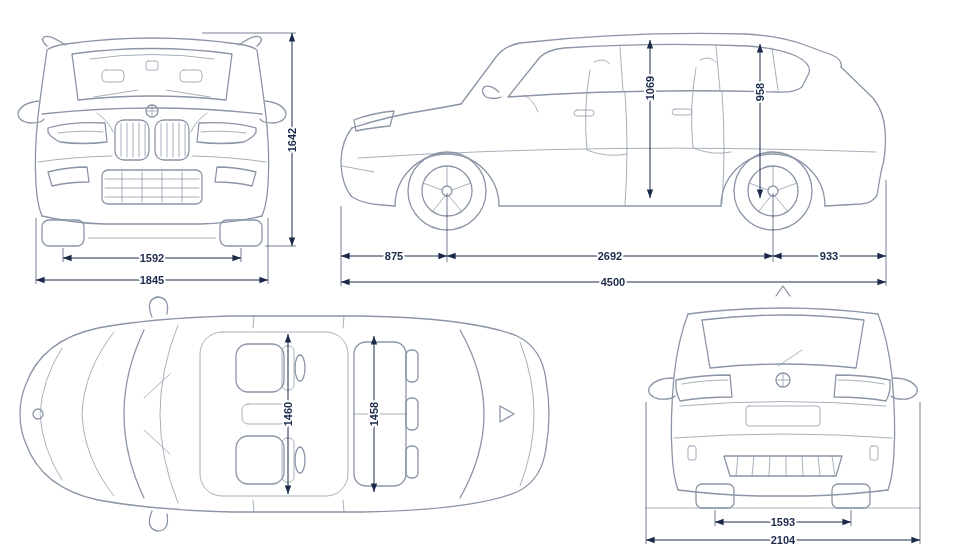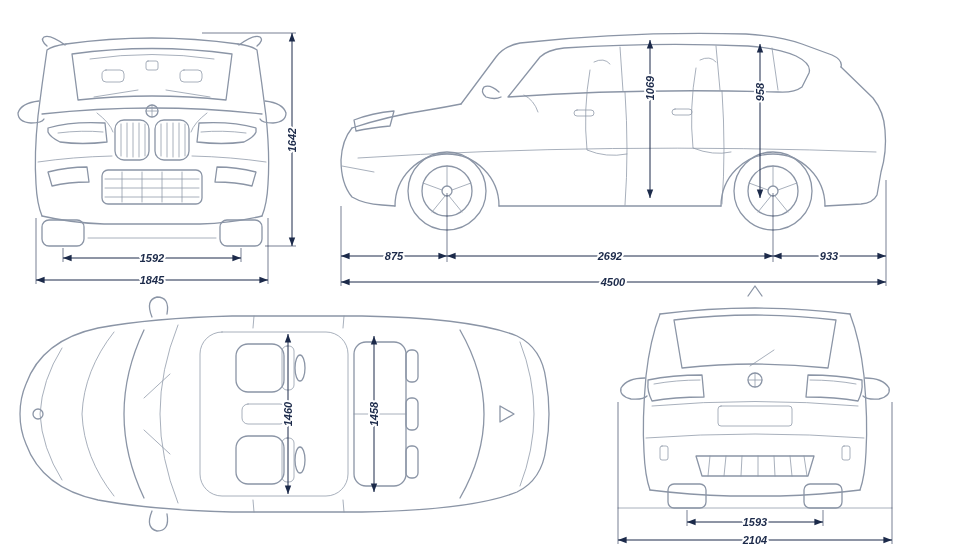--- a/index.html
+++ b/index.html
@@ -1,19 +1,19 @@
 <!DOCTYPE html>
 <html style="--background: #ffffff; --line: #8b95a6; --dimension: #1c2a4a;"><head>
 <meta charset="utf-8">
 <style>
   * { margin:0; padding:0; box-sizing:border-box; }
   html,body { background:#fff; font-family:"Liberation Sans", sans-serif; }
   .canvas {
     position:relative; width:967px; height:546px;
-    background:var(--background,#ffffff); overflow:hidden;font-style:italic;
+    background:var(--background,#ffffff); overflow:hidden;
   }
   .view { position:absolute; }
   svg { display:block; overflow:visible; }
   .car { fill:none; stroke:var(--line,#8b95a6); stroke-width:1.3; stroke-linecap:round; stroke-linejoin:round; }
   .car-thin { fill:none; stroke:var(--line,#8b95a6); stroke-width:0.75; stroke-linecap:round; stroke-linejoin:round; }
   .dim { fill:none; stroke:var(--dimension,#1c2a4a); stroke-width:1; }
   .ext { fill:none; stroke:var(--dimension,#1c2a4a); stroke-width:0.6; }
   .arrowhead { fill:var(--dimension,#1c2a4a); stroke:none; }
   .dim-text {
     fill:var(--dimension,#1c2a4a);
@@ -197,21 +197,21 @@
       </g>
       <g>
         <path class="dim" d="M286 46 V206" marker-start="url(#arrT)" marker-end="url(#arrT)"></path>
         <text class="dim-text" transform="rotate(-90 286 126)" x="286" y="126">1460</text>
         <path class="dim" d="M372 48 V204" marker-start="url(#arrT)" marker-end="url(#arrT)"></path>
         <text class="dim-text" transform="rotate(-90 372 126)" x="372" y="126">1458</text>
       </g>
     </svg>
   </div>
 
-  <div class="view" style="left:590px;top:280px;">
+  <div class="view" style="left:618px;top:280px;">
     <svg width="330" height="266" viewBox="0 0 330 266">
       <defs>
         <marker id="arrR" markerWidth="10" markerHeight="10" refX="8.6" refY="5" orient="auto-start-reverse" markerUnits="userSpaceOnUse">
           <path class="arrowhead" d="M0 1.8 L8.6 5 L0 8.2 Z"></path>
         </marker>
       </defs>
       <g class="car">
         <path d="M158 16 L165 6 L172 16"></path>
         <path d="M70 34 Q165 22 260 34"></path>
         <path d="M70 34 Q60 60 56 96 Q52 140 54 172 Q55 196 60 210"></path>

